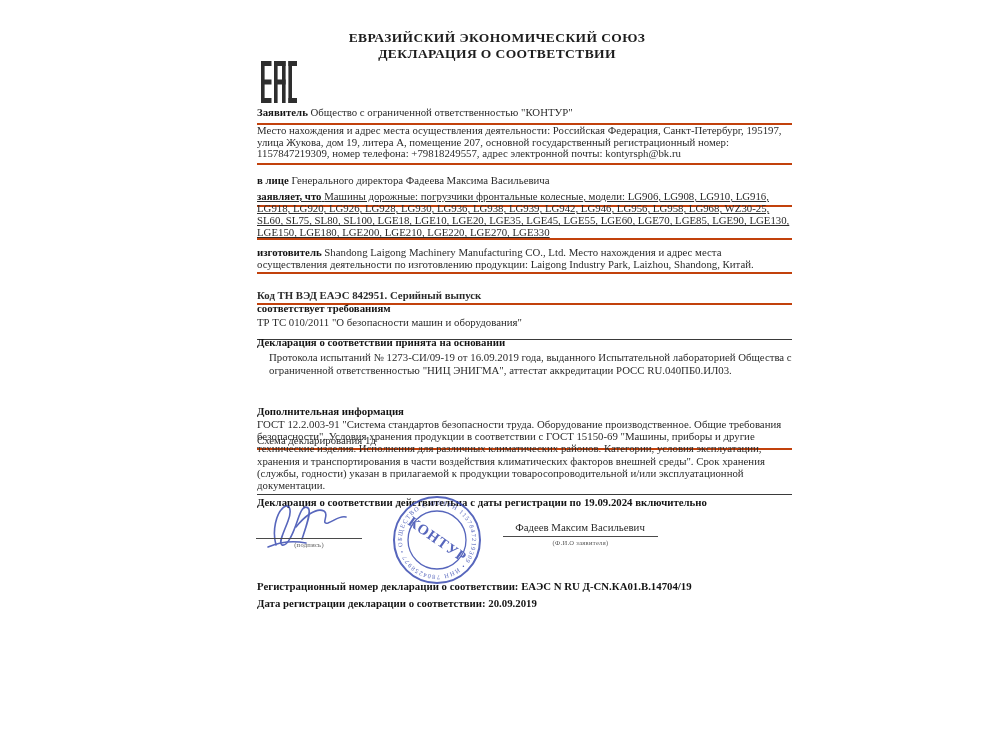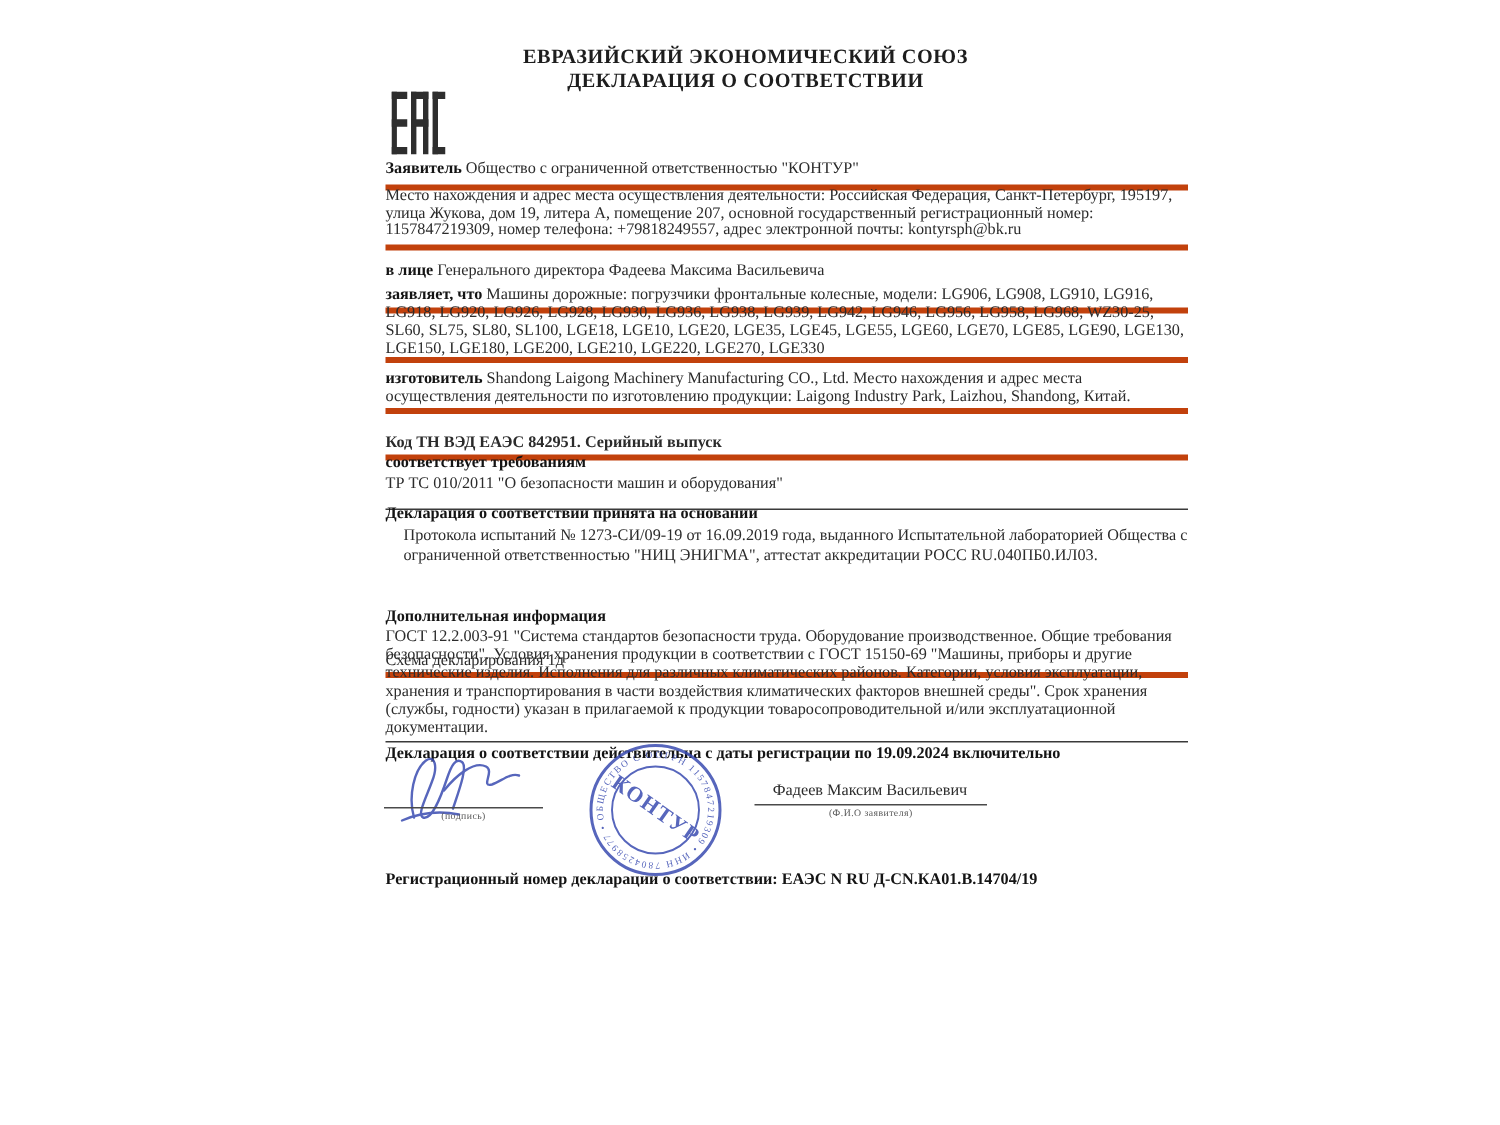--- a/index.html
+++ b/index.html
@@ -2,21 +2,21 @@
 <html><head>
 <meta charset="utf-8">
 <style>
   html,body{margin:0;padding:0;background:#ffffff;}
   .page{position:relative;width:1000px;height:750px;background:#ffffff;overflow:hidden;
         font-family:"Liberation Serif","DejaVu Serif",serif;color:#2b2b2b;}
   .abs{position:absolute;}
   .doc-title{left:257px;top:30px;width:480px;text-align:center;font-weight:bold;
              font-size:13.5px;line-height:16px;color:#1d1d1d;letter-spacing:.4px;}
   .sec{left:257px;width:535px;font-size:10.8px;line-height:12px;}
-  .rule-b{border-bottom:4px solid #c2410c;}
+  .rule-b{border-bottom:2px solid #c2410c;}
   .rule-b2{border-bottom:1.6px solid #3a3a3a;}
   b{color:#141414;}
   .hdr{font-weight:bold;color:#141414;font-size:10.8px;}
   .small-cap{font-size:6.5px;color:#555;text-align:center;letter-spacing:.3px;}
   .line{border-top:1px solid #4a4a4a;height:0;}
   .sig-name{font-size:10.8px;text-align:center;}
   .stamp-svg,.sign-svg{position:absolute;opacity:.85;}
   .reg-line{font-weight:bold;color:#141414;font-size:10.8px;}
 </style>
 </head>
@@ -57,21 +57,21 @@
 
   <div class="abs sec rule-b" style="top:125px;line-height:11.6px;padding-bottom:3px;">
     <span>Место нахождения и адрес места осуществления деятельности: Российская Федерация, Санкт-Петербург, 195197, улица Жукова, дом 19, литера А, помещение 207, основной государственный регистрационный номер: 1157847219309, номер телефона: +79818249557, адрес электронной почты: kontyrsph@bk.ru</span>
   </div>
 
   <div class="abs sec rule-b" style="top:174px;padding-bottom:19px;">
     <b>в лице</b>
     <span>Генерального директора Фадеева Максима Васильевича</span>
   </div>
 
-  <div class="abs sec rule-b" style="top:190px;line-height:12.1px;padding-bottom:0;">
+  <div class="abs sec rule-b" style="top:190px;line-height:12.1px;padding-bottom:0;text-decoration:underline;">
     <b>заявляет, что</b>
     <span>Машины дорожные: погрузчики фронтальные колесные,  модели: LG906, LG908, LG910, LG916, LG918, LG920, LG926, LG928, LG930, LG936, LG938, LG939, LG942, LG946, LG956, LG958, LG968, WZ30-25, SL60, SL75, SL80, SL100, LGE18, LGE10, LGE20, LGE35, LGE45, LGE55, LGE60, LGE70, LGE85, LGE90, LGE130, LGE150, LGE180, LGE200, LGE210, LGE220, LGE270, LGE330</span>
   </div>
 
   <div class="abs sec rule-b" style="top:247px;line-height:11.6px;padding-bottom:2px;">
     <b>изготовитель</b>
     <span>Shandong Laigong Machinery Manufacturing CO., Ltd. Место нахождения и адрес места осуществления деятельности по изготовлению продукции: Laigong Industry Park, Laizhou, Shandong, Китай.</span>
   </div>
 
   <div class="abs sec rule-b" style="top:289px;padding-bottom:2px;font-weight:bold;">
@@ -145,14 +145,17 @@
     <div class="abs line" style="left:503px;top:31px;width:155px;"></div>
     <div class="abs small-cap" style="left:503px;top:34px;width:155px;">
       <span>(Ф.И.О  заявителя)</span>
     </div>
   </div>
 
   <div class="abs sec reg-line" style="top:580px;">
     <span>Регистрационный номер декларации о соответствии: ЕАЭС N RU Д-CN.КА01.В.14704/19</span>
   </div>
 
+  <div class="abs sec reg-line" style="top:597px;">
+    <span>Дата регистрации декларации о соответствии: 20.09.2019</span>
+  </div>
 
 </div>
 
 </body></html>

